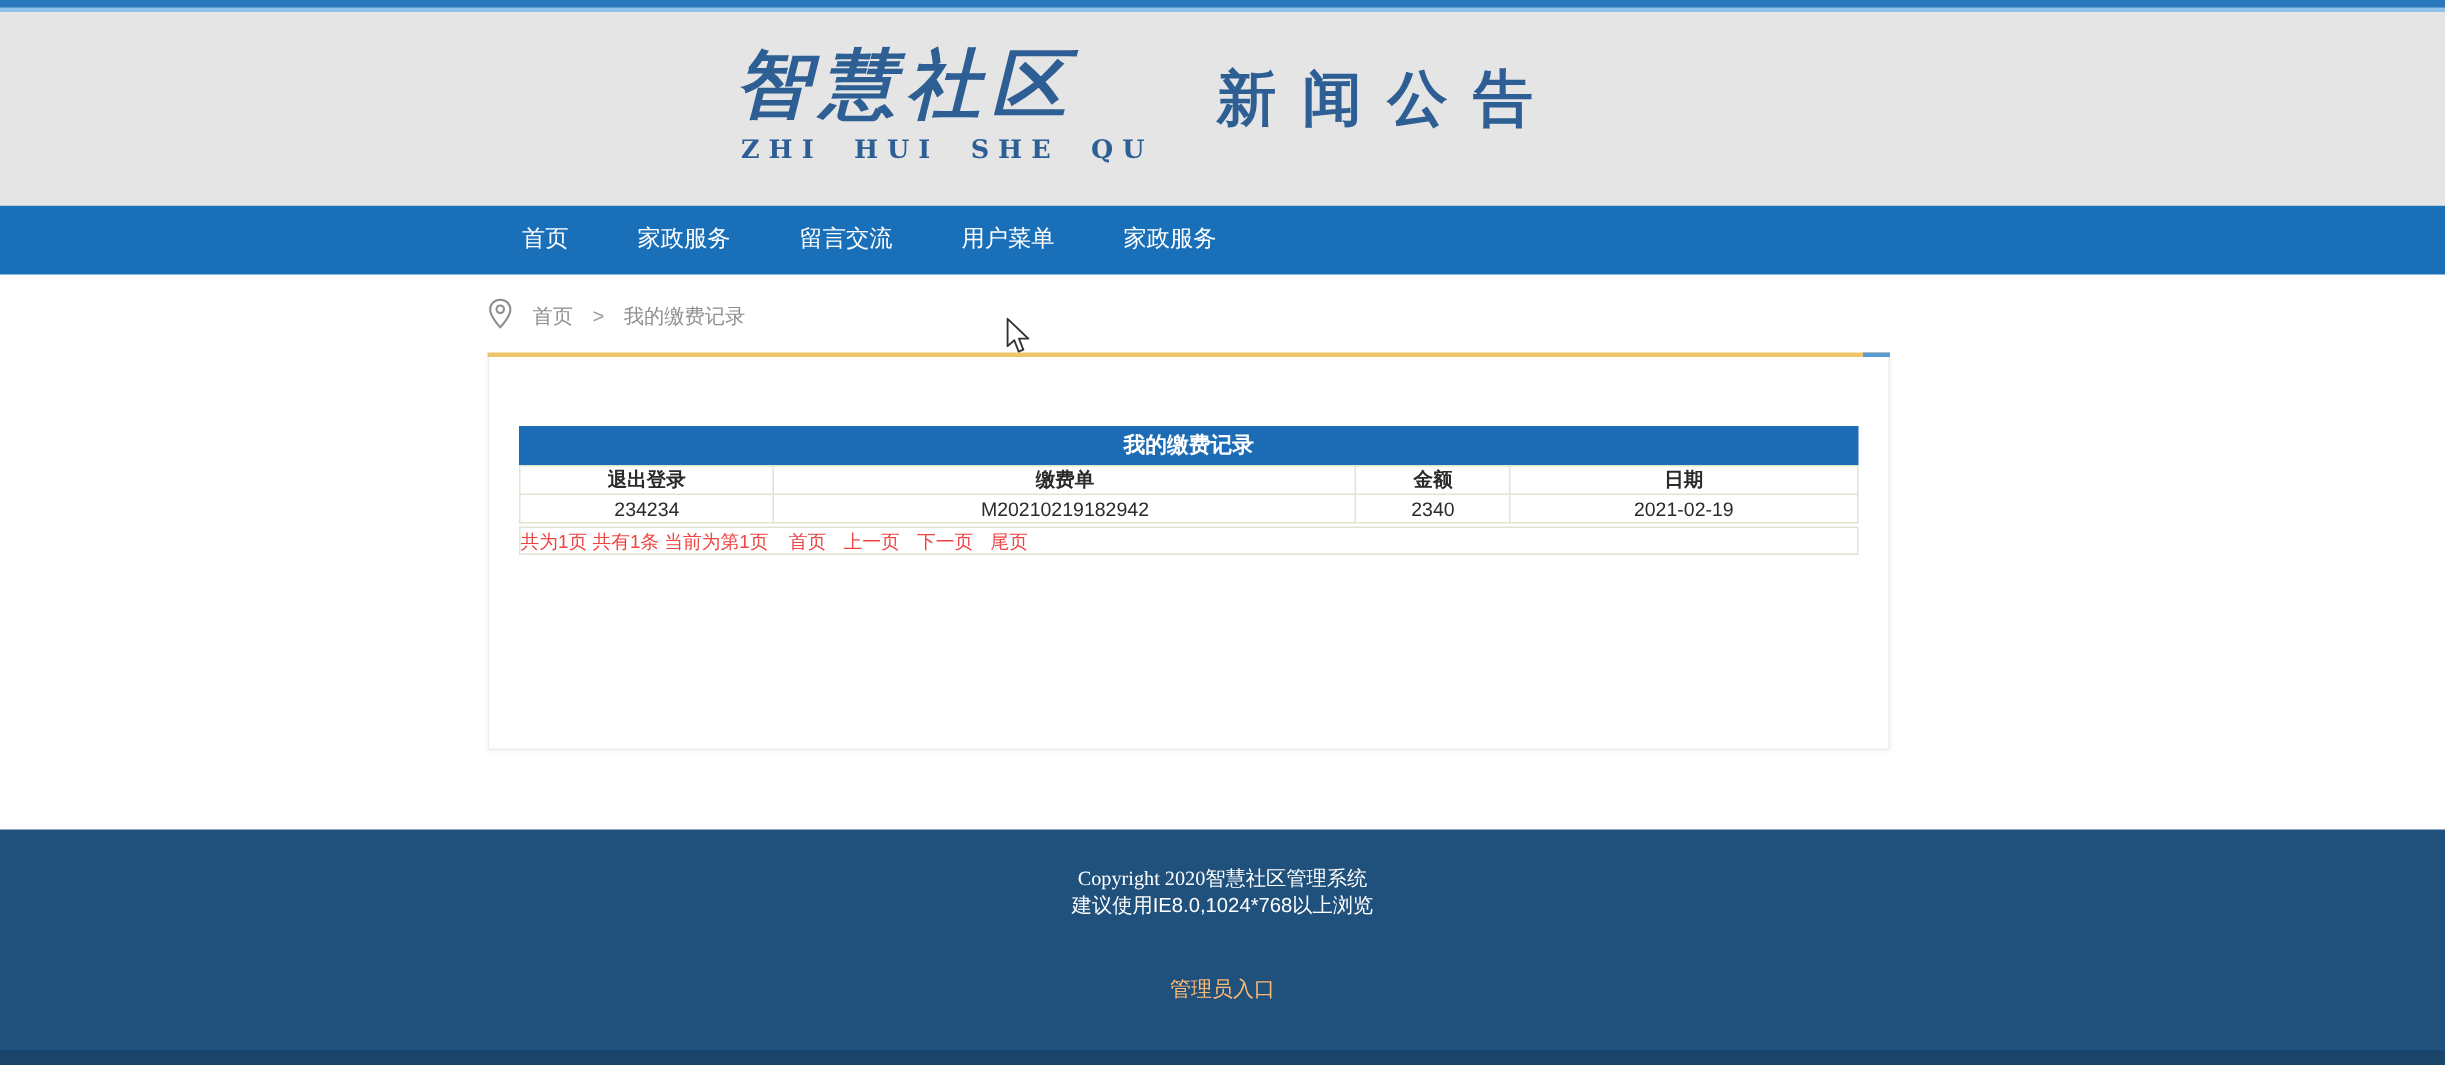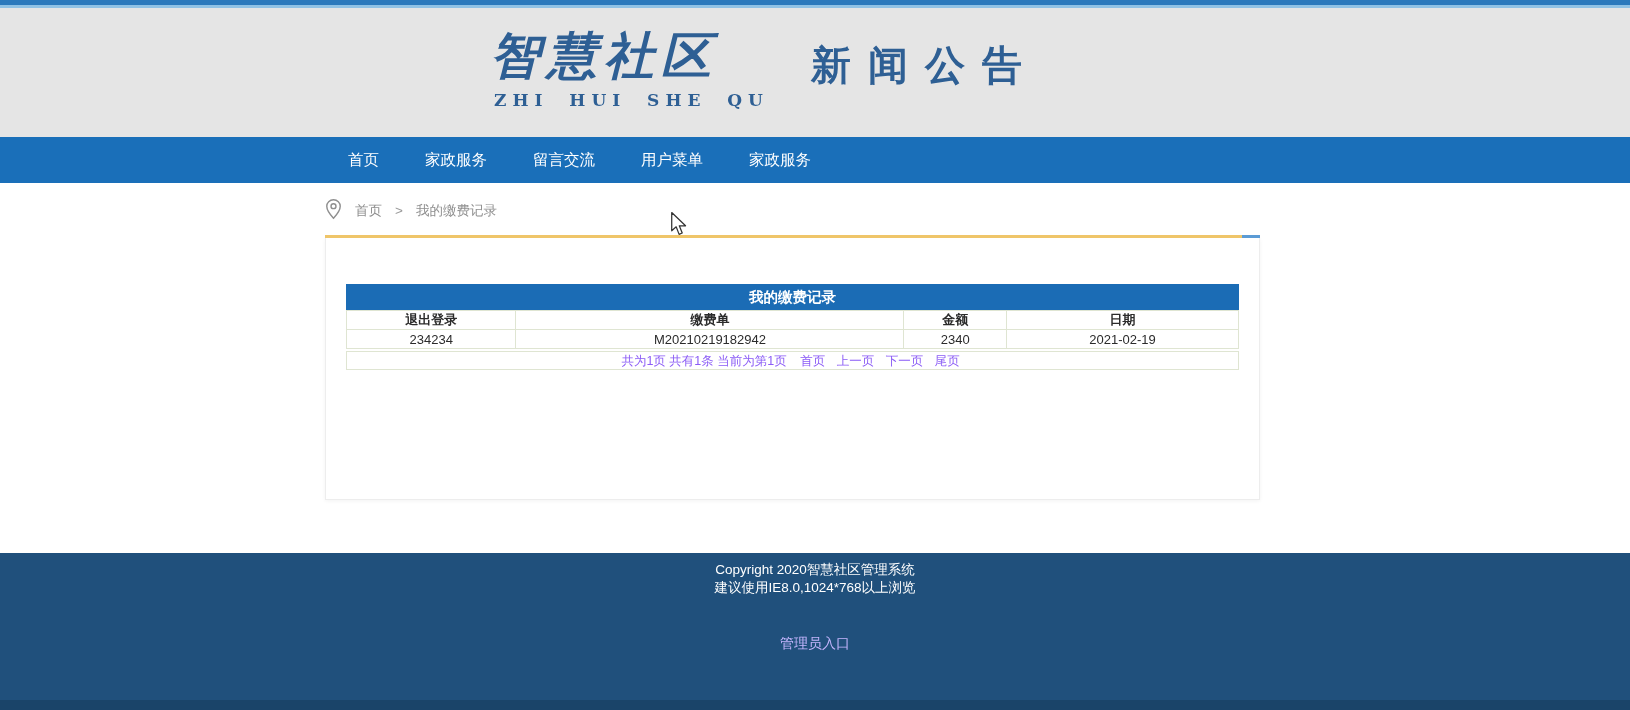--- a/index.html
+++ b/index.html
@@ -69,34 +69,34 @@
   table.records { width:100%; border-collapse:collapse; table-layout:fixed; }
   table.records th, table.records td {
     border:1px solid #dfe5d2; height:19px; text-align:center;
     font-size:13px; color:#2b2b2b; padding:0 4px;
     white-space:nowrap; overflow:hidden;
   }
   table.records th { font-weight:600; }
   col.c0 { width:19%; } col.c1 { width:43.5%; } col.c2 { width:11.5%; } col.c3 { width:26%; }
   .pager {
     border:1px solid #dfe5d2; margin-top:2px; height:19px; line-height:18px;
-    text-align:center; font-size:12.5px; color:#8b5cf6; white-space:nowrap;
+    font-size:12.5px; color:#ef4444; white-space:nowrap;
   }
   .pager .summary { margin-right:6px; }
   .pager .pg-link { margin:0 4px; cursor:pointer; }
 
   
   .footer {
     position:absolute; left:0; top:553px; width:1630px; height:157px;
     background:#20507c; color:#ffffff; text-align:center;
   }
-  .footer .line1 { padding-top:8px; font-size:13.5px; }
+  .footer .line1 { padding-top:24px; font-size:13.5px;font-family:Liberation Serif, serif; }
   .footer .line2 { margin-top:0; font-size:13.5px; }
   .footer .admin {
-    display:inline-block; margin-top:38px; color:#c4b5fd;
+    display:inline-block; margin-top:38px; color:#fdba74;
     font-size:14px; cursor:pointer;
   }
   .footer .bottom-strip { position:absolute; left:0; bottom:0; width:100%; height:10px; background:#1a4469; }
 
   
   .cursor { position:absolute; left:670px; top:211px; pointer-events:none; }
 </style>
 </head>
 <body>
 

